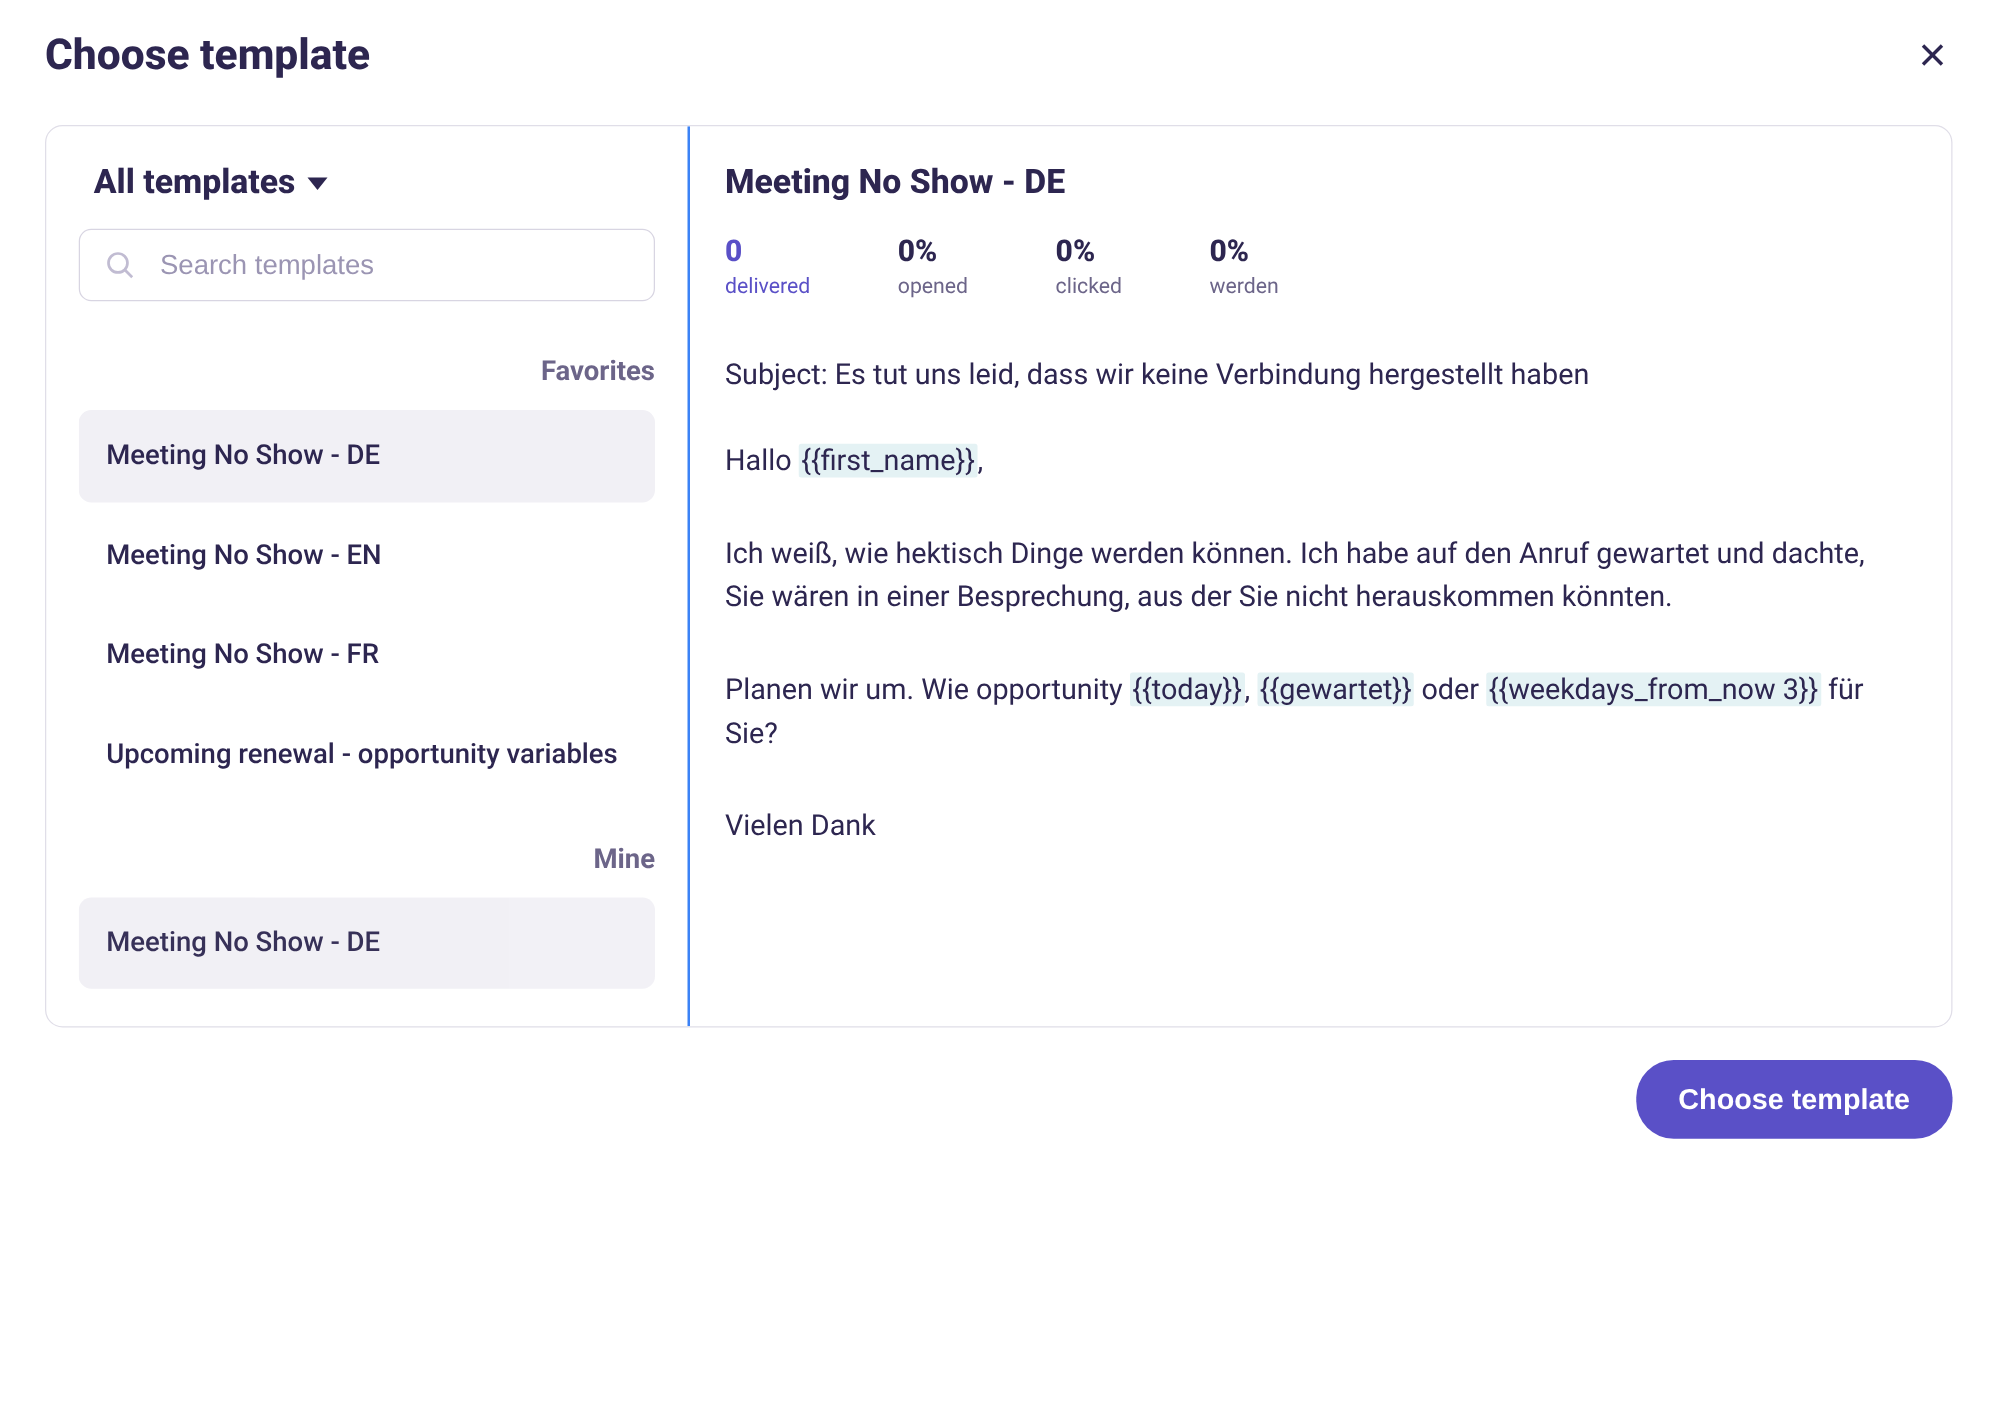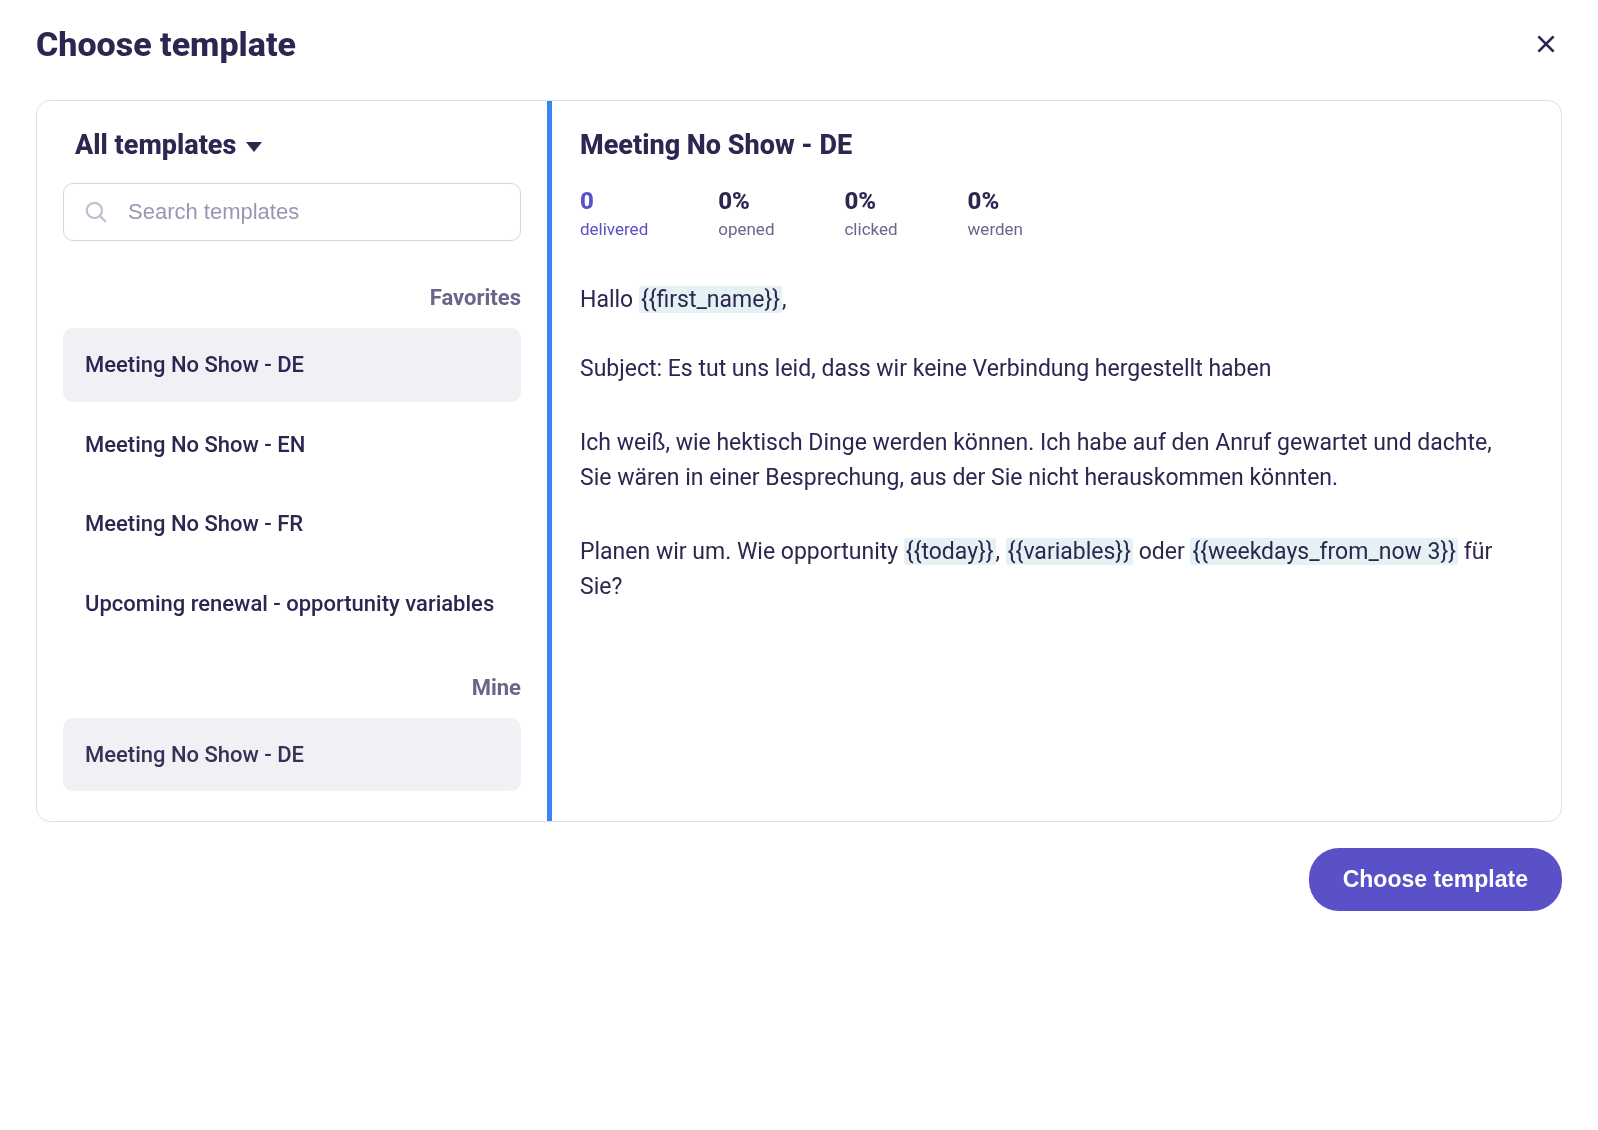--- a/index.html
+++ b/index.html
@@ -31,21 +31,21 @@
 
   .panel {
     border: 1px solid #e0dee8;
     border-radius: 14px;
     display: flex;
     height: 722px;
     overflow: hidden;
   }
   .left-pane {
     width: 515px;
-    border-right: 5px solid #3b82f6;
+    border-right: 2px solid #3b82f6;
     padding: 28px 26px 0 26px;
     display:flex;
     flex-direction:column;
   }
   .filter-row {
     display:flex;
     align-items:center;
     gap:10px;
     margin-bottom: 22px;
     margin-left: 12px;
@@ -241,38 +241,39 @@
         <span class="stat-value">0%</span>
         <span class="stat-label">clicked</span>
       </div>
       <div class="stat-block">
         <span class="stat-value">0%</span>
         <span class="stat-label">werden</span>
       </div>
     </div>
 
     <div class="email-body">
+      <div class="email-para">Subject: Es tut uns leid, dass wir keine Verbindung hergestellt haben</div>
+
       <div class="email-para">
         <span>Hallo </span><span class="token">{{first_name}}</span><span>,</span>
       </div>
 
-      <div class="email-para">Subject: Es tut uns leid, dass wir keine Verbindung hergestellt haben</div>
-
       <div class="email-gap"></div>
 
       <div class="email-para">Ich weiß, wie hektisch Dinge werden können. Ich habe auf den Anruf gewartet und dachte, Sie wären in einer Besprechung, aus der Sie nicht herauskommen könnten.</div>
 
       <div class="email-gap"></div>
 
       <div class="email-para">
-        <span>Planen wir um. Wie opportunity </span><span class="token">{{today}}</span><span>, </span><span class="token">{{variables}}</span><span> oder </span><span class="token">{{weekdays_from_now 3}}</span><span> für Sie?</span>
+        <span>Planen wir um. Wie opportunity </span><span class="token">{{today}}</span><span>, </span><span class="token">{{gewartet}}</span><span> oder </span><span class="token">{{weekdays_from_now 3}}</span><span> für Sie?</span>
       </div>
 
       <div class="email-gap"></div>
 
+      <div class="email-para" style="margin-bottom:0">Vielen Dank</div>
     </div>
 
   </div>
 </div>
 
 <div class="footer">
   <button class="choose-btn">Choose template</button>
 </div>
 
 </body></html>

